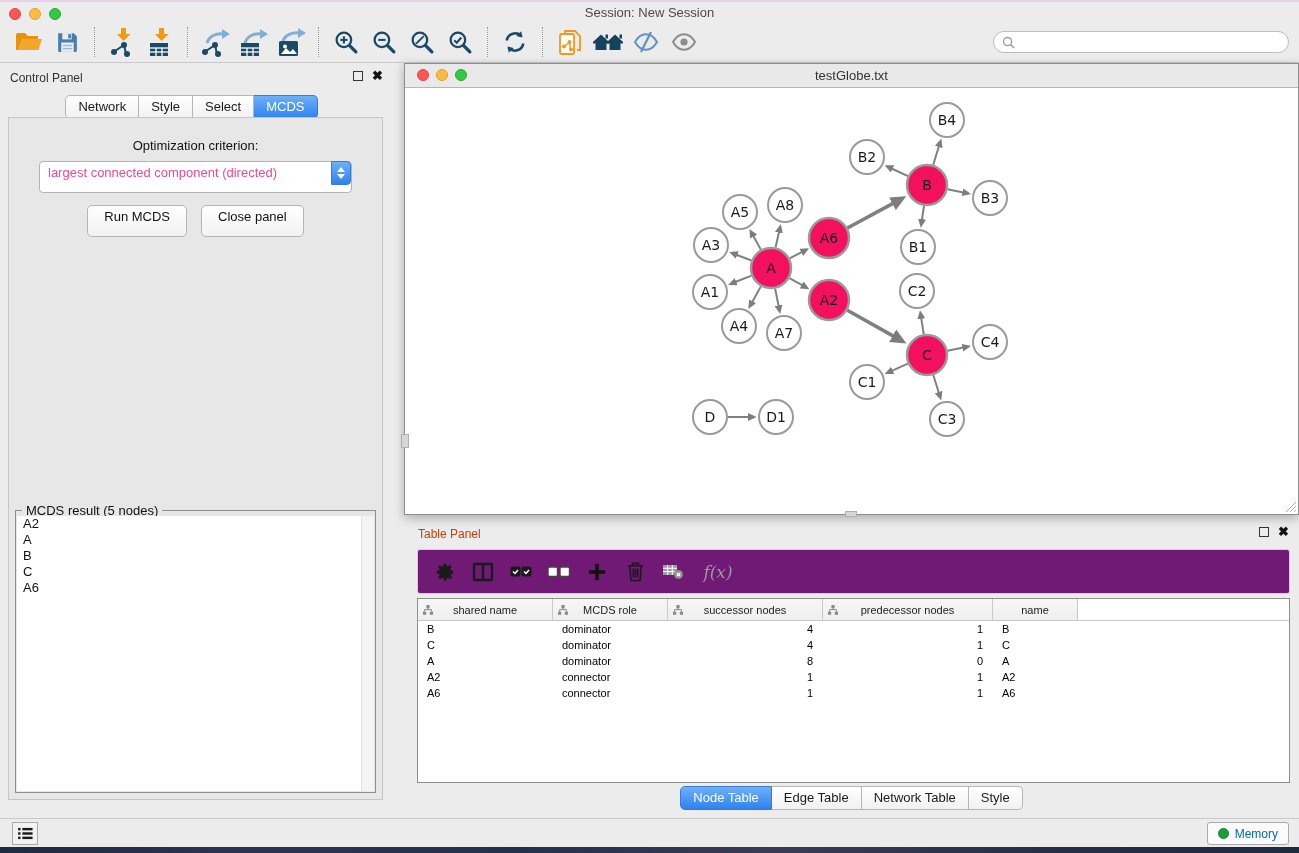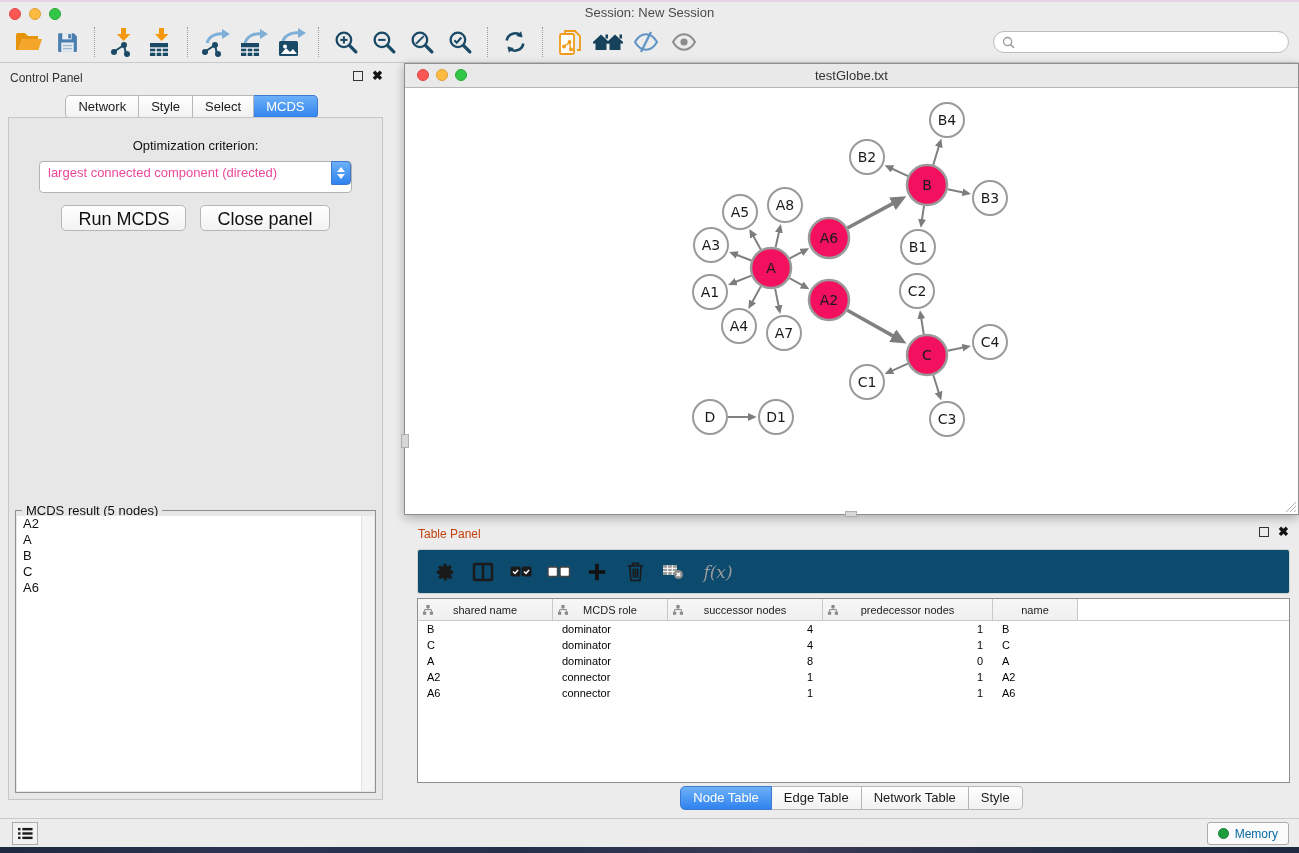--- a/index.html
+++ b/index.html
@@ -45,21 +45,21 @@
   #opt-label { margin-top:20px; text-align:center; font-size:13px; color:#111; }
   #criterion-select { position:relative; margin:8px auto 0; width:313px; height:32px; background:#fff;
     border:1px solid #B3B3B3; border-radius:4px; font-size:13px; line-height:22px; padding-left:8px; color:#ec4899; }
   #criterion-select .stepper { position:absolute; right:0; top:-1px; width:20px; height:24px;
     background:linear-gradient(#6CB0F8,#2F82EF); border-radius:0 4px 4px 0; border:1px solid #3D79CE;
     display:flex; flex-direction:column; align-items:center; justify-content:center; gap:2px; }
   .tri-up { width:0; height:0; border-left:4px solid transparent; border-right:4px solid transparent; border-bottom:5px solid #fff; }
   .tri-dn { width:0; height:0; border-left:4px solid transparent; border-right:4px solid transparent; border-top:5px solid #fff; }
   #cp-buttons { margin-top:12px; display:flex; justify-content:center; gap:14px; }
   .btn { background:linear-gradient(#ffffff,#f2f2f2); border:1px solid #b6b6b6; border-radius:5px;
-    font-size:18px; color:#111; padding:3px 16px 0; font-family:"Liberation Sans",sans-serif; }
+    font-size:13px; color:#111; padding:3px 16px 12px; font-family:"Liberation Sans",sans-serif; }
   #mcds-result { position:absolute; left:6px; right:6px; top:392px; bottom:6px; border:1px solid #8f8f8f; }
   #mcds-result-title { position:absolute; left:6px; top:-8px; background:#E7E7E7; padding:0 4px; font-size:13px; color:#111; }
   #mcds-list { position:absolute; left:1px; right:1px; top:5px; bottom:1px; background:#fff; overflow:hidden; }
   #mcds-list .scroll { position:absolute; right:0; top:0; bottom:0; width:13px; background:#F4F4F4; border-left:1px solid #E2E2E2; }
   .mcds-item { font-size:13px; line-height:16px; padding-left:6px; color:#111; }
 
   
   #net-window { position:absolute; left:404px; top:63px; width:895px; height:452px;
     background:#fff; border:1px solid #8E8E8E; box-shadow:0 3px 10px rgba(0,0,0,.28); }
   #net-titlebar { position:absolute; left:0; top:0; right:0; height:24px;
@@ -68,21 +68,21 @@
   #net-canvas { position:absolute; left:0; top:24px; right:0; bottom:0; background:#fff; }
   #graph-svg text { font-family:"DejaVu Sans", sans-serif; font-size:14px; fill:#1a1a1a; }
   #net-left-handle { position:absolute; left:-4px; top:370px; width:8px; height:14px; background:#D7D7D7; border:1px solid #AFAFAF; }
   #net-bottom-handle { position:absolute; left:440px; bottom:-3px; width:12px; height:6px; background:#D7D7D7; border:1px solid #AFAFAF; }
   #net-resize-grip { position:absolute; right:1px; bottom:1px; }
 
   
   #table-panel { position:absolute; left:404px; top:518px; width:895px; height:300px; }
   #tp-title { position:absolute; left:14px; top:9px; font-size:12px; color:#c2410c; }
   #tp-winbtns { position:absolute; right:10px; top:9px; display:flex; gap:9px; align-items:center; }
-  #tp-toolbar { position:absolute; left:13px; right:9px; top:31px; height:45px; background:#0c4a6e;
+  #tp-toolbar { position:absolute; left:13px; right:9px; top:31px; height:45px; background:#701a75;
     border:1px solid #D2D2D2; border-radius:3px; display:flex; align-items:center; padding-left:8px; }
   .tp-btn { width:38px; height:38px; display:flex; align-items:center; justify-content:center; }
   #data-table { position:absolute; left:13px; right:9px; top:80px; bottom:35px; background:#fff; border:1px solid #8f8f8f; overflow:hidden; }
   #tbl-header { display:flex; height:22px; border-bottom:1px solid #C9C9C9; }
   .th { position:relative; background:linear-gradient(#F7F7F7,#EFEFEF); border-right:1px solid #C9C9C9;
     font-size:11px; color:#222; display:flex; align-items:center; justify-content:center; }
   .th .tree-ic { position:absolute; left:5px; top:6px; }
   .tr { display:flex; height:16px; }
   .td { font-size:11px; line-height:16px; color:#000; white-space:nowrap; overflow:hidden; }
   .td.l { text-align:left; padding-left:9px; }

